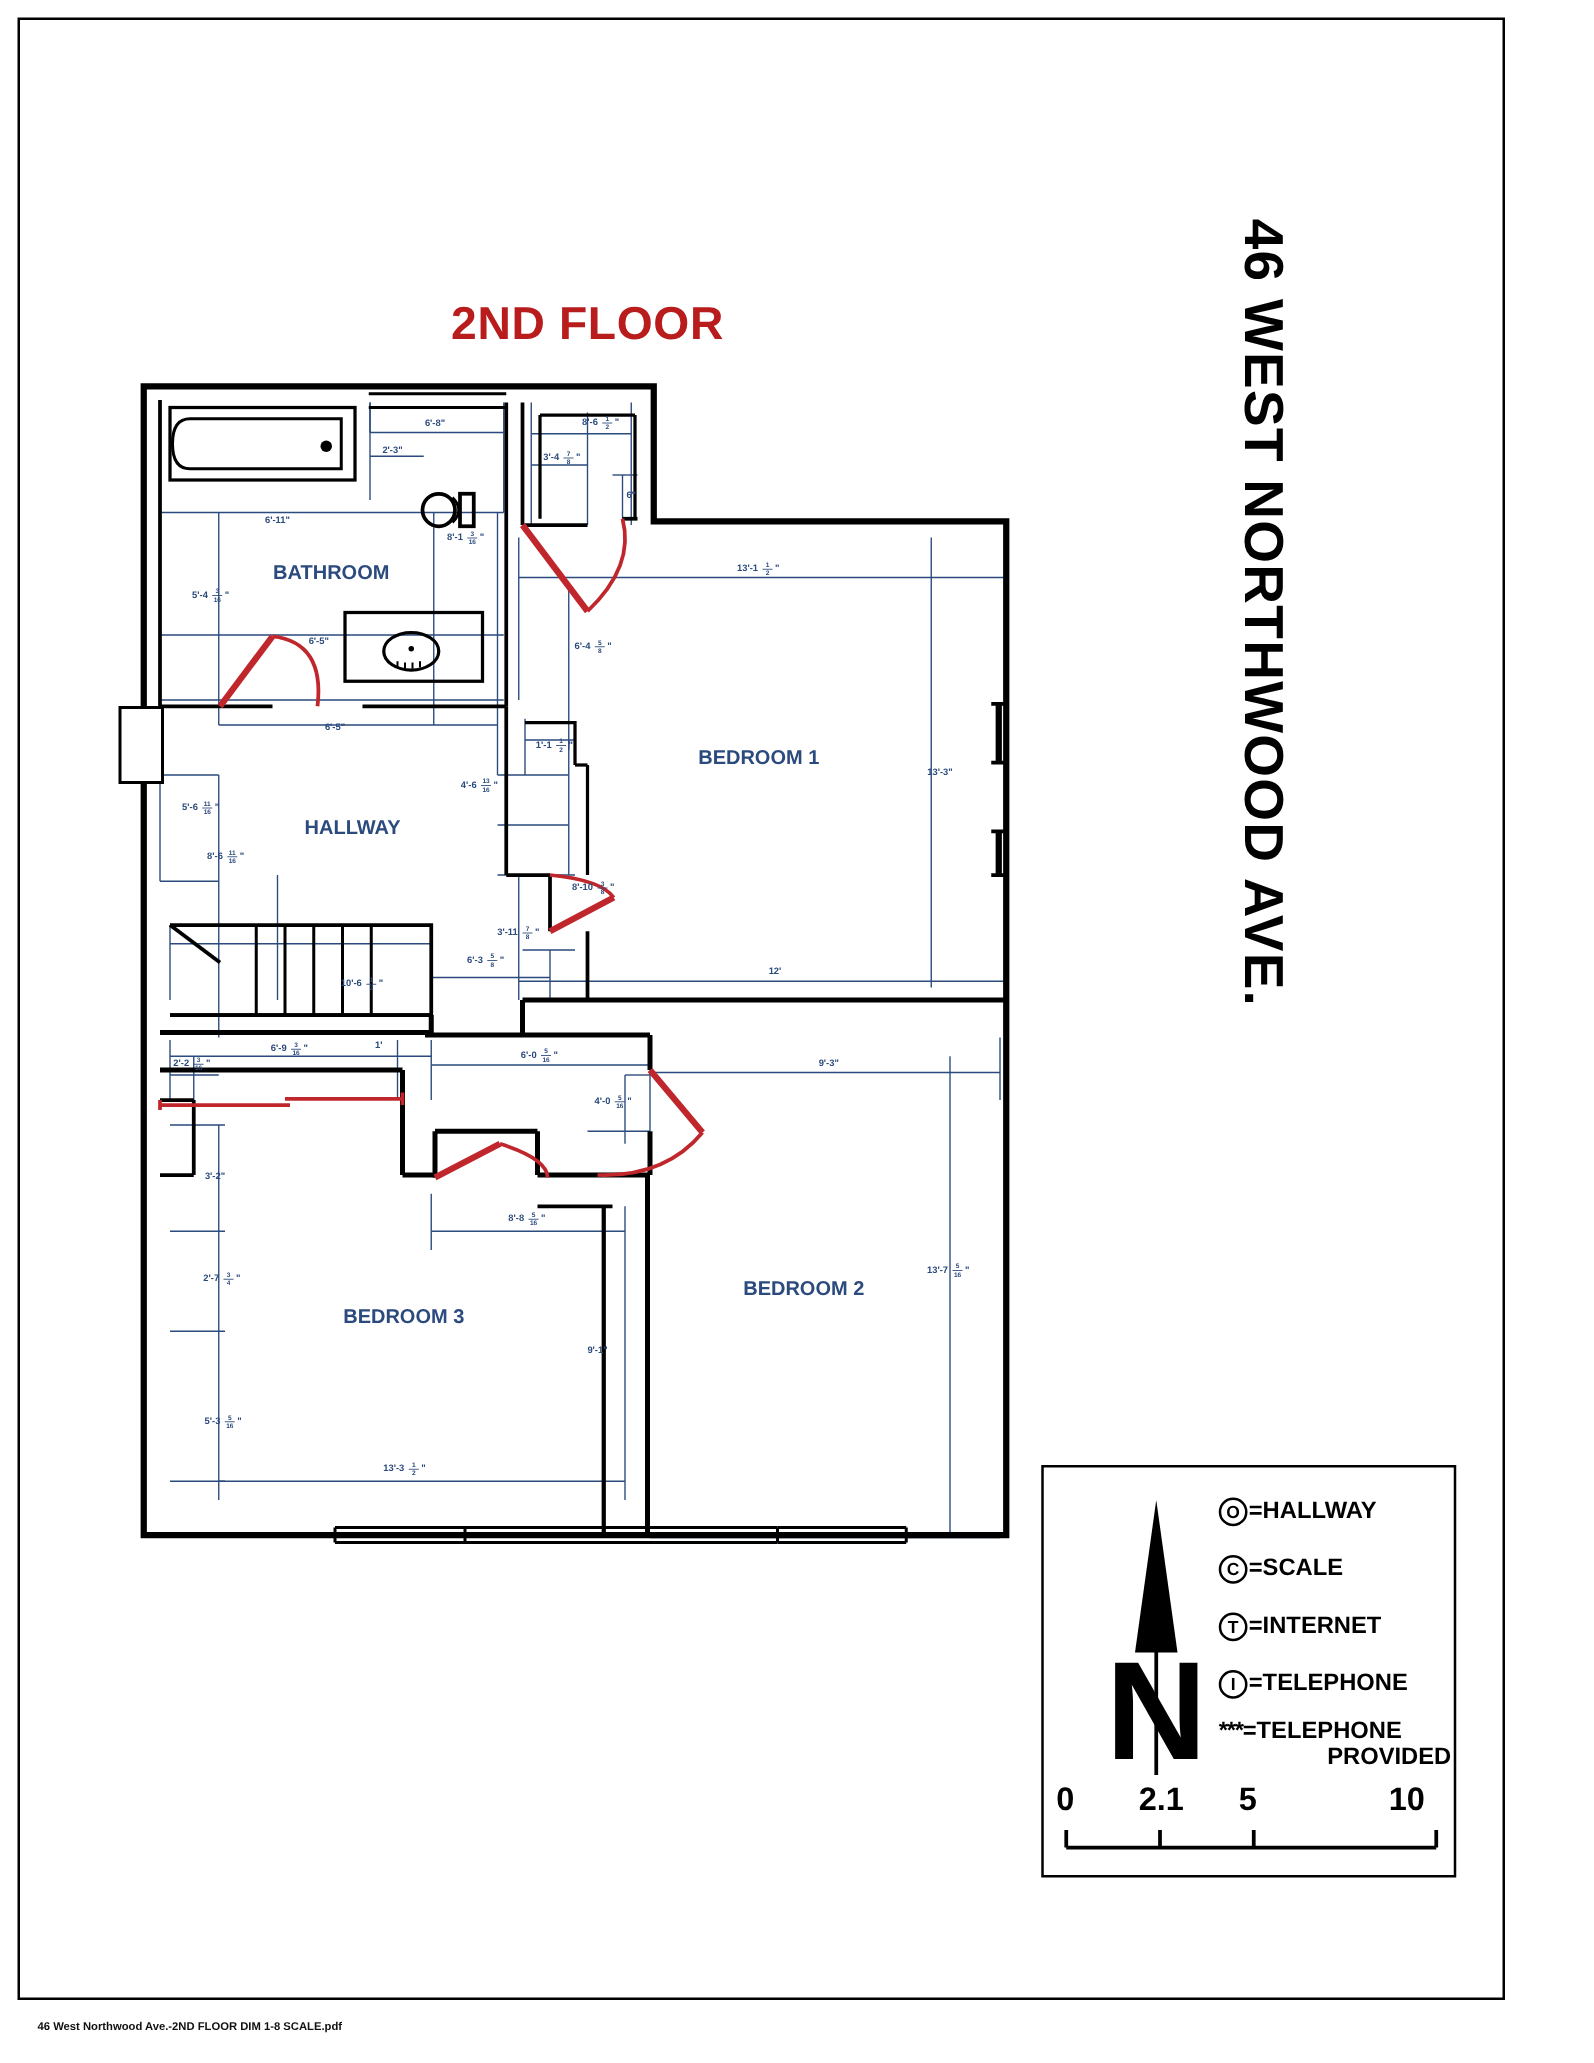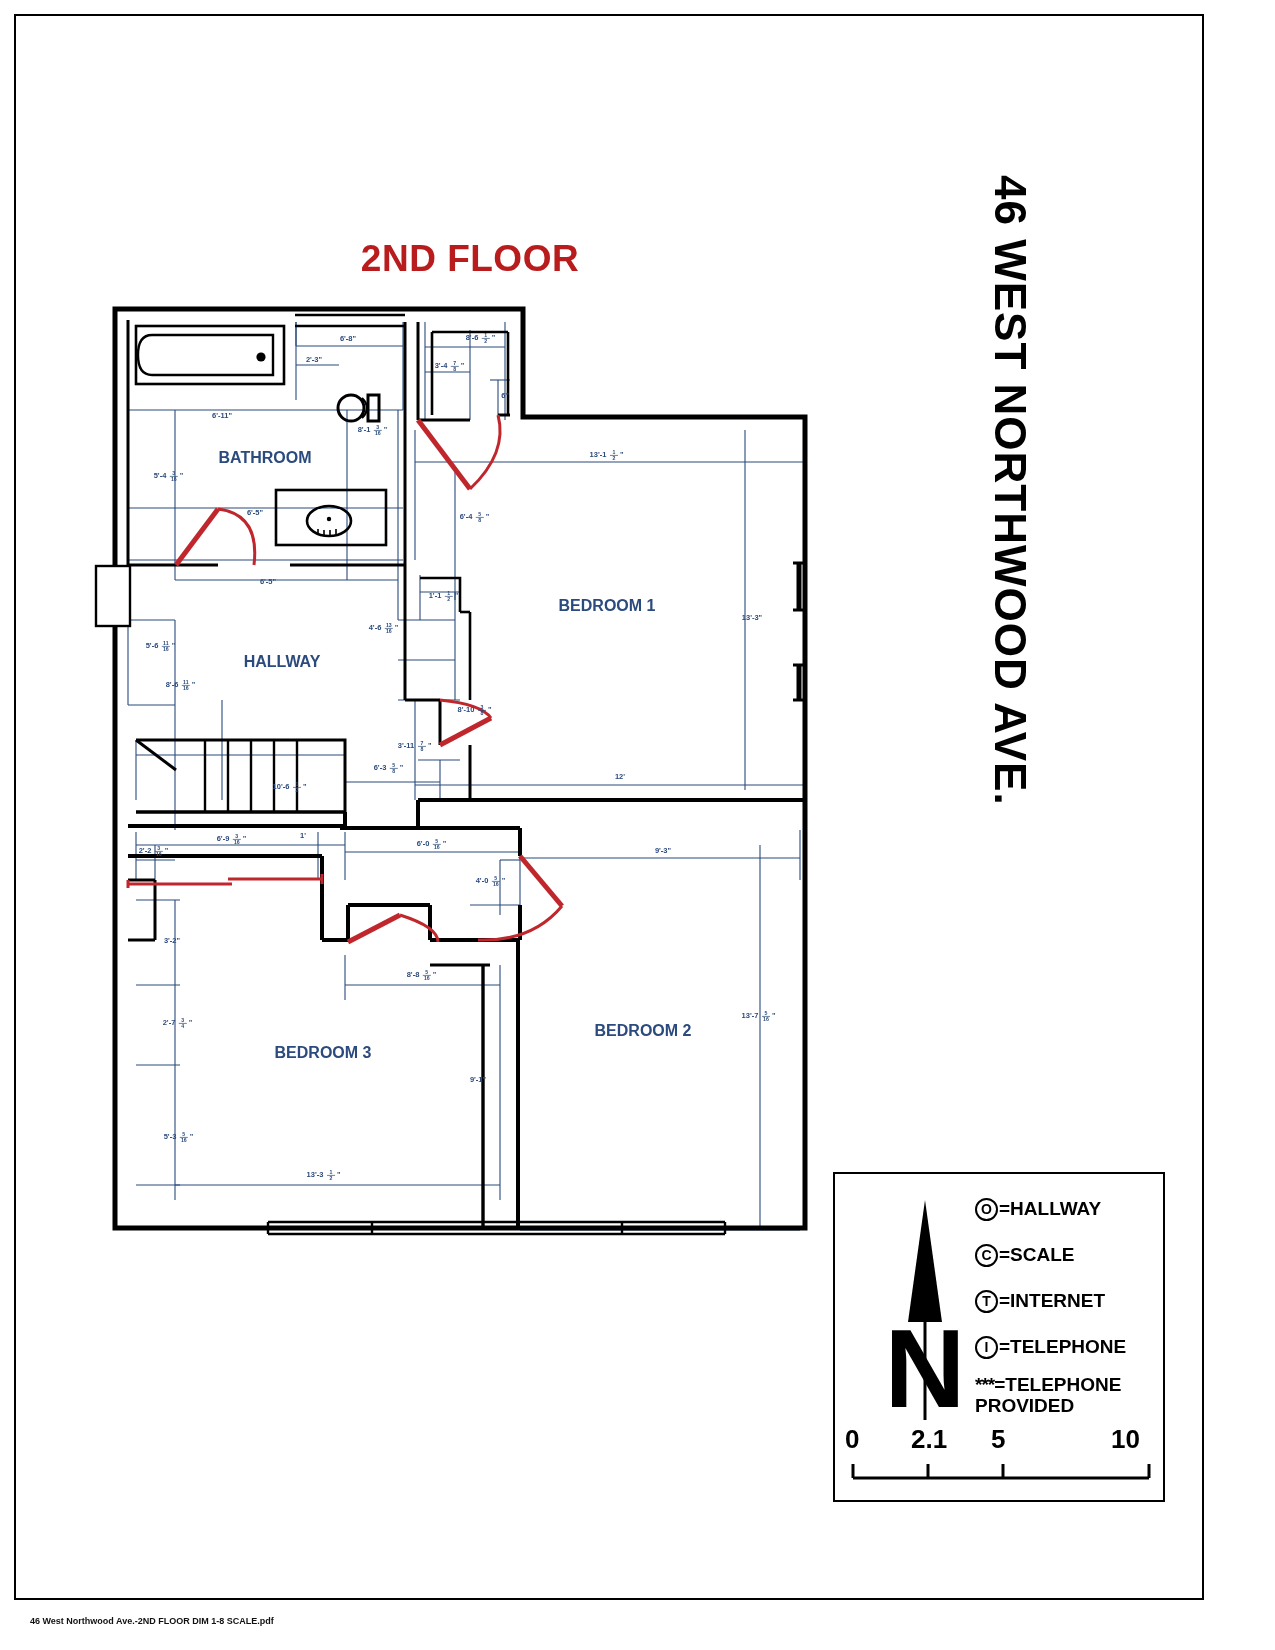--- a/index.html
+++ b/index.html
@@ -108,21 +108,21 @@
     margin-right: 1px;
     flex: 0 0 auto;
   }
   .legend-opt {
     font-size: 19px;
     font-weight: bold;
     line-height: 21px;
     margin-top: 4px;
   }
   .legend-opt .stars { letter-spacing: -1px; }
-  .legend-opt .second { display:block; text-align: left; padding-right: 4px;}
+  .legend-opt .second { display:block; text-align: right; padding-right: 4px;}
   #north-mark {
     position: absolute;
     left: 45px;
     top: 18px;
     width: 90px;
     height: 240px;
   }
   #scalebar {
     position: absolute;
     left: 8px;

